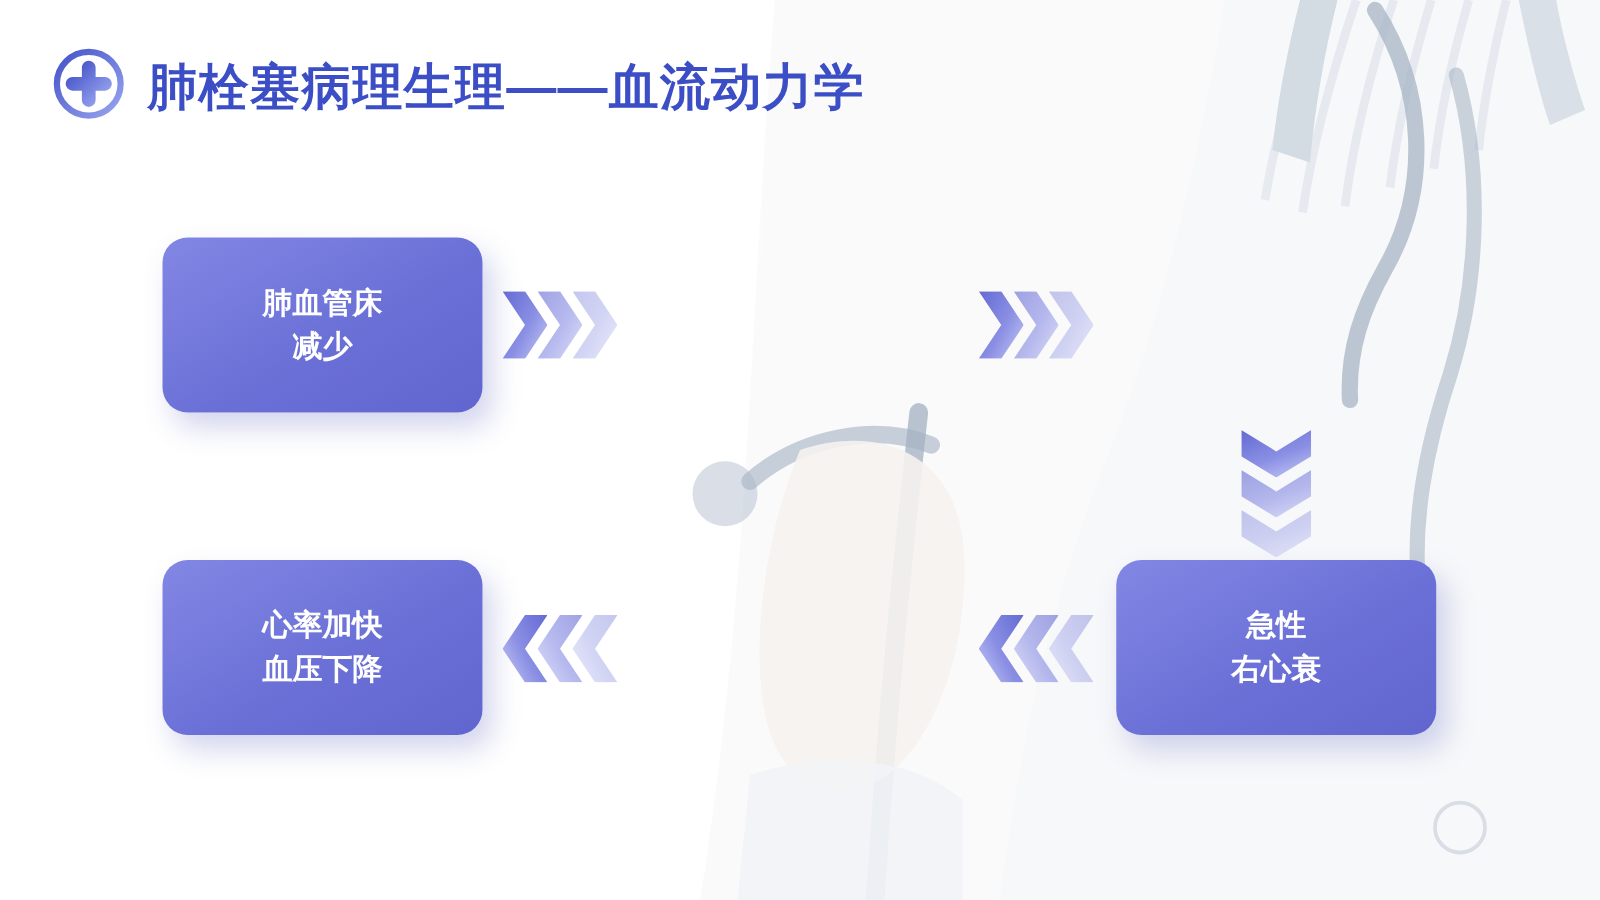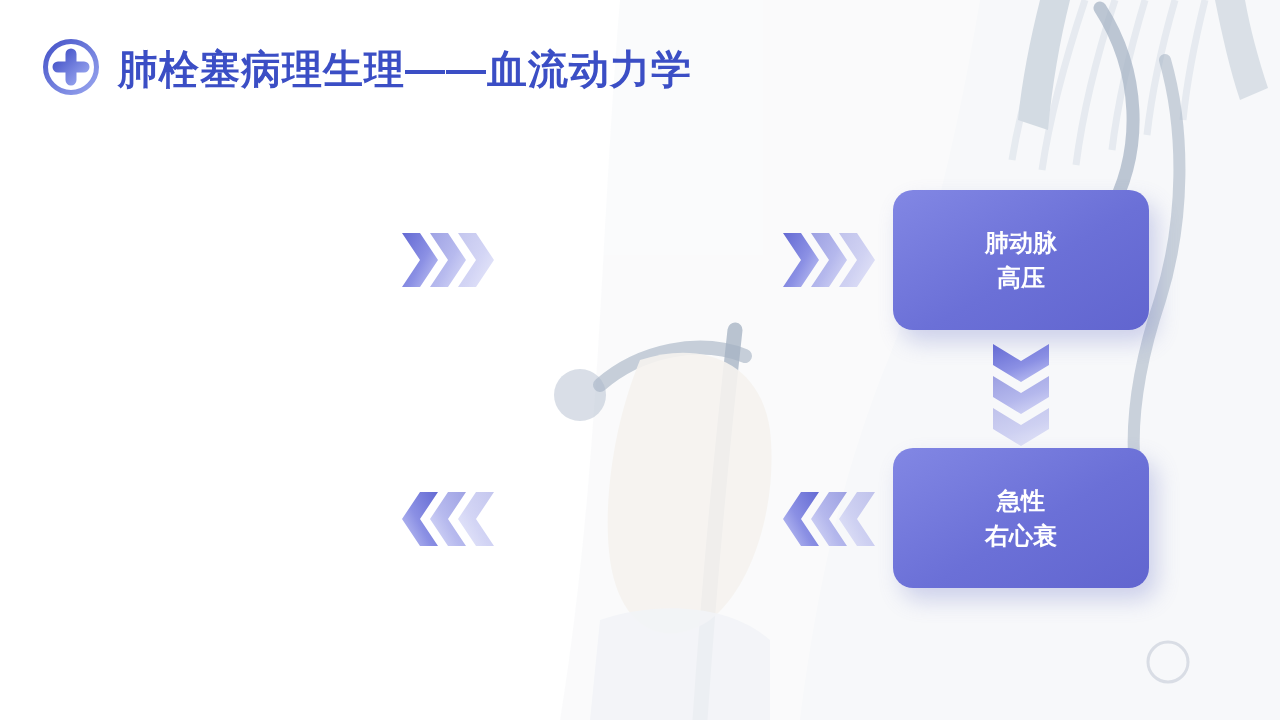--- a/index.html
+++ b/index.html
@@ -82,25 +82,29 @@
               <stop offset="1" stop-color="#98a5ef"></stop>
             </linearGradient>
           </defs>
           <circle cx="29" cy="29" r="25.5" fill="#ffffff" stroke="url(#ringGrad)" stroke-width="5"></circle>
           <path d="M29 16 V42 M16 29 H42" stroke="url(#ringGrad)" stroke-width="11" stroke-linecap="round"></path>
         </svg>
       </span>
       <span class="title">肺栓塞病理生理——血流动力学</span>
     </div>
 
-    <div class="box" style="left:893px;top:190px">
-      <span>肺动脉</span>
-      <span>高压</span>
+    <div class="box" style="left:130px;top:190px">
+      <span>肺血管床</span>
+      <span>减少</span>
     </div>
 
+    <div class="box" style="left:130px;top:448px">
+      <span>心率加快</span>
+      <span>血压下降</span>
+    </div>
     <div class="box" style="left:893px;top:448px">
       <span>急性</span>
       <span>右心衰</span>
     </div>
 
     <div class="chev-group hgap" style="left:402px;top:233px">
       <span class="chev right"></span>
       <span class="chev right fade2"></span>
       <span class="chev right fade3"></span>
     </div>

